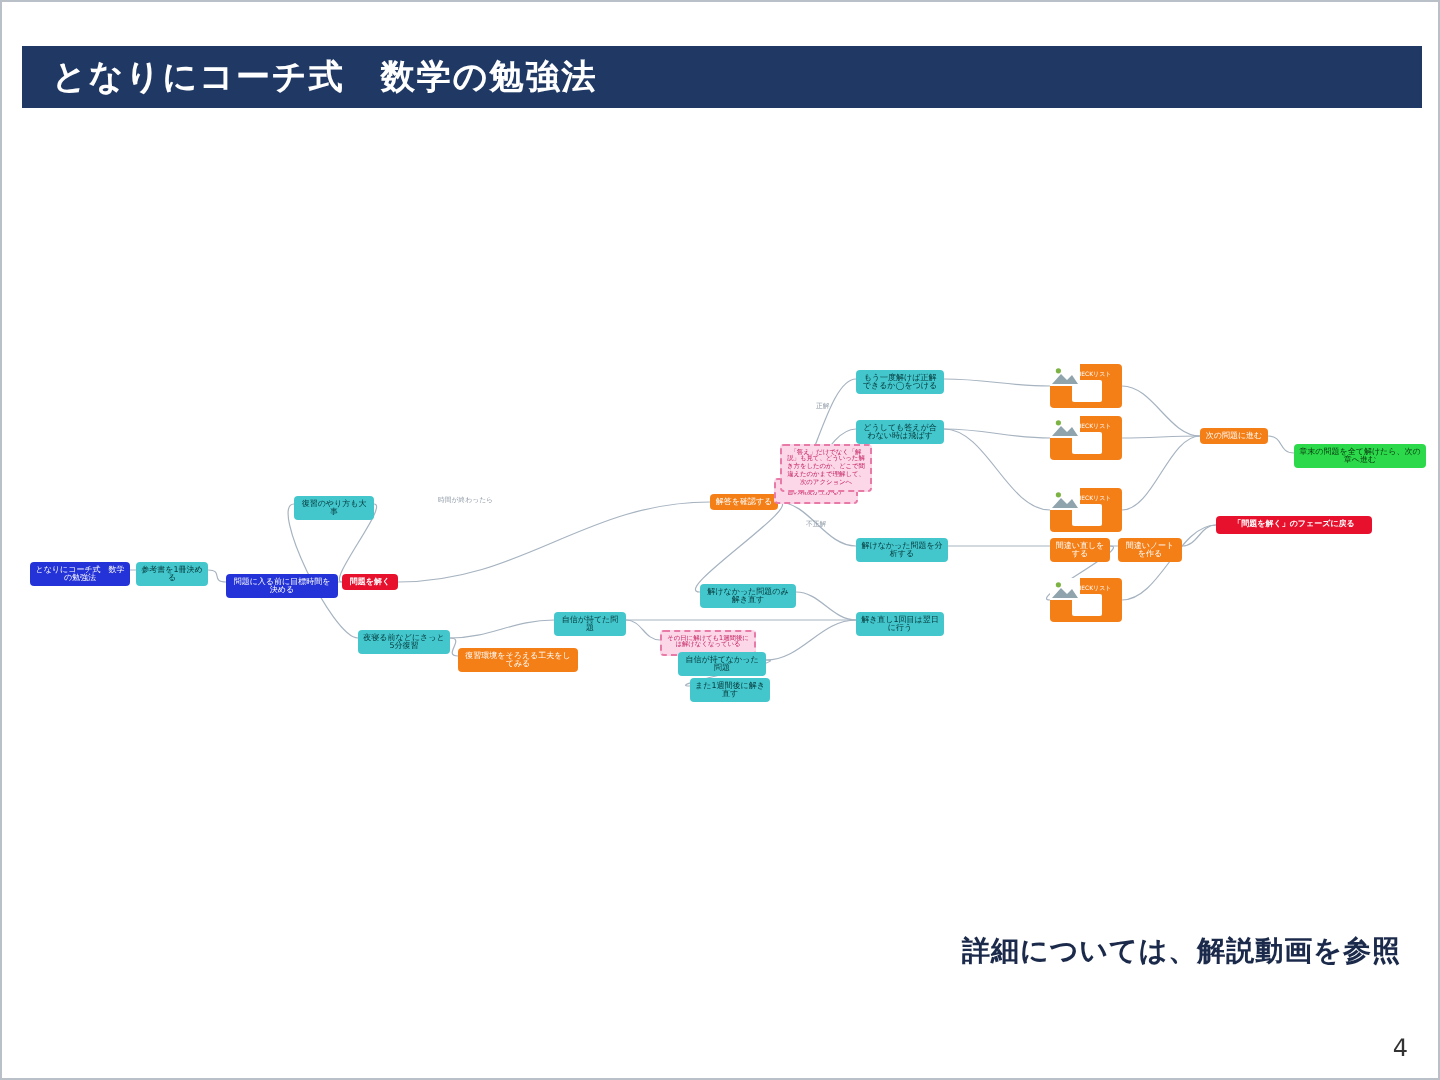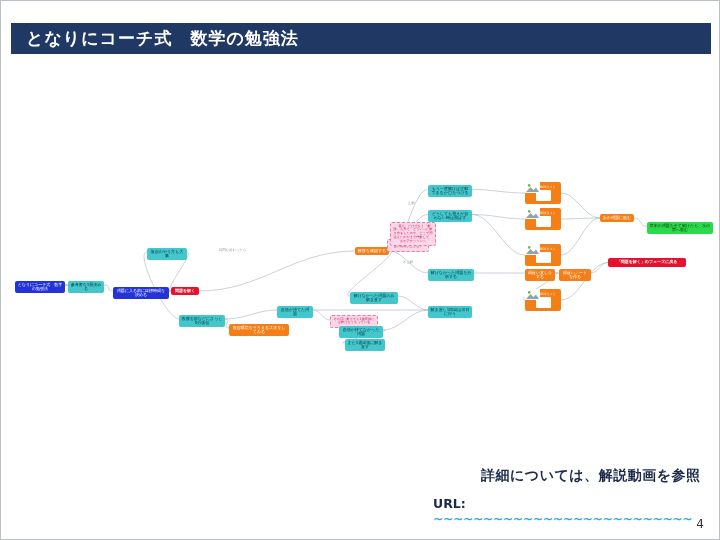--- a/index.html
+++ b/index.html
@@ -147,20 +147,16 @@
       </div>
     <div id="mindmap-labels">
         <span class="edge-label" style="left: 218px; top: 247px;">時間が終わったら</span>
         <span class="edge-label" style="left: 407px; top: 200px;">正解</span>
         <span class="edge-label" style="left: 402px; top: 259px;">不正解</span>
       </div>
   </div>
 
   <div class="footer-note">詳細については、解説動画を参照</div>
 
-  <div class="url-line">
-    <span>URL:</span>
-    <span class="url-tildes">~~~~~~~~~~~~~~~~~~~~~~~~~~</span>
-  </div>
 
   <div class="page-number">4</div>
 
 </div>
 
 </body></html>

